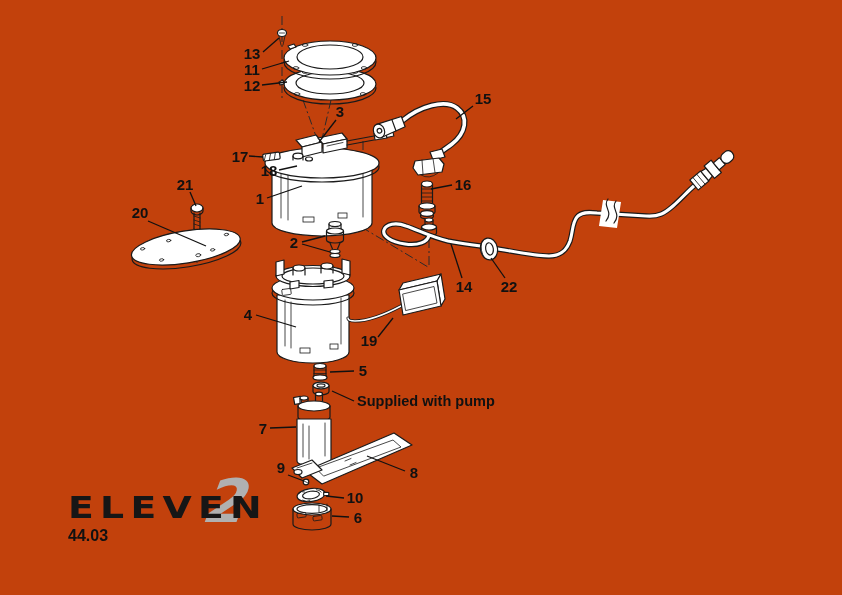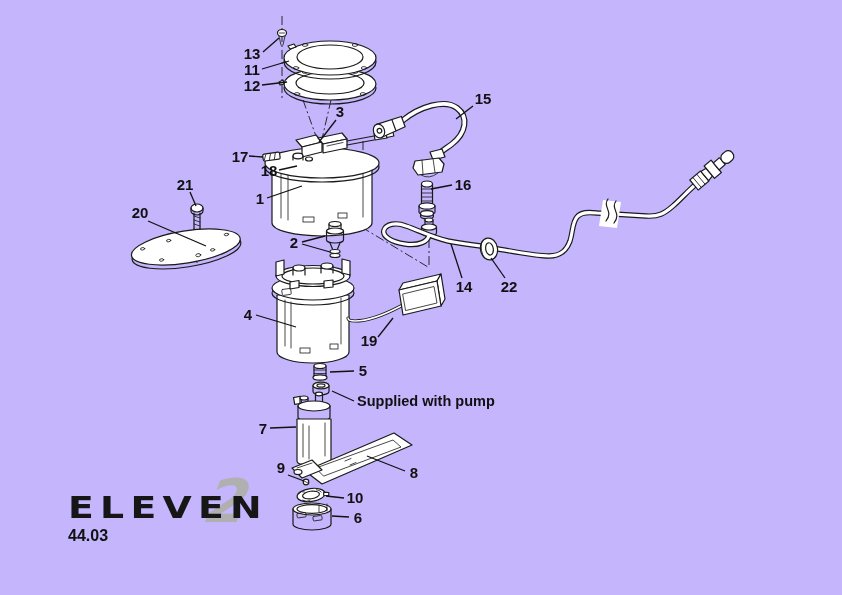--- a/index.html
+++ b/index.html
@@ -1,16 +1,16 @@
 <!DOCTYPE html>
 <html><head>
 <meta charset="utf-8">
 <style>
   html,body{margin:0;padding:0;background:#fff;}
-  .page{position:relative;width:842px;height:595px;background:#c4b5fd;overflow:hidden;
+  .page{position:relative;width:842px;height:595px;background:#c2410c;overflow:hidden;
         font-family:"Liberation Sans",sans-serif;}
   svg{display:block;}
   .ln{stroke:#1a1a1a;stroke-width:1.2;fill:none;stroke-linecap:round;stroke-linejoin:round;}
   .lnf{stroke:#1a1a1a;stroke-width:1.2;fill:#ffffff;stroke-linejoin:round;}
   .thin{stroke:#1a1a1a;stroke-width:0.8;fill:none;stroke-linecap:round;}
   .cl{stroke:#2a2a2a;stroke-width:1;fill:none;stroke-dasharray:9 3 2 3;}
   .hoseO{stroke:#1a1a1a;stroke-width:6;fill:none;stroke-linecap:round;}
   .hoseI{stroke:#ffffff;stroke-width:3.6;fill:none;stroke-linecap:round;}
   .hose2O{stroke:#1a1a1a;stroke-width:5.4;fill:none;stroke-linecap:round;}
   .hose2I{stroke:#ffffff;stroke-width:3.1;fill:none;stroke-linecap:round;}

